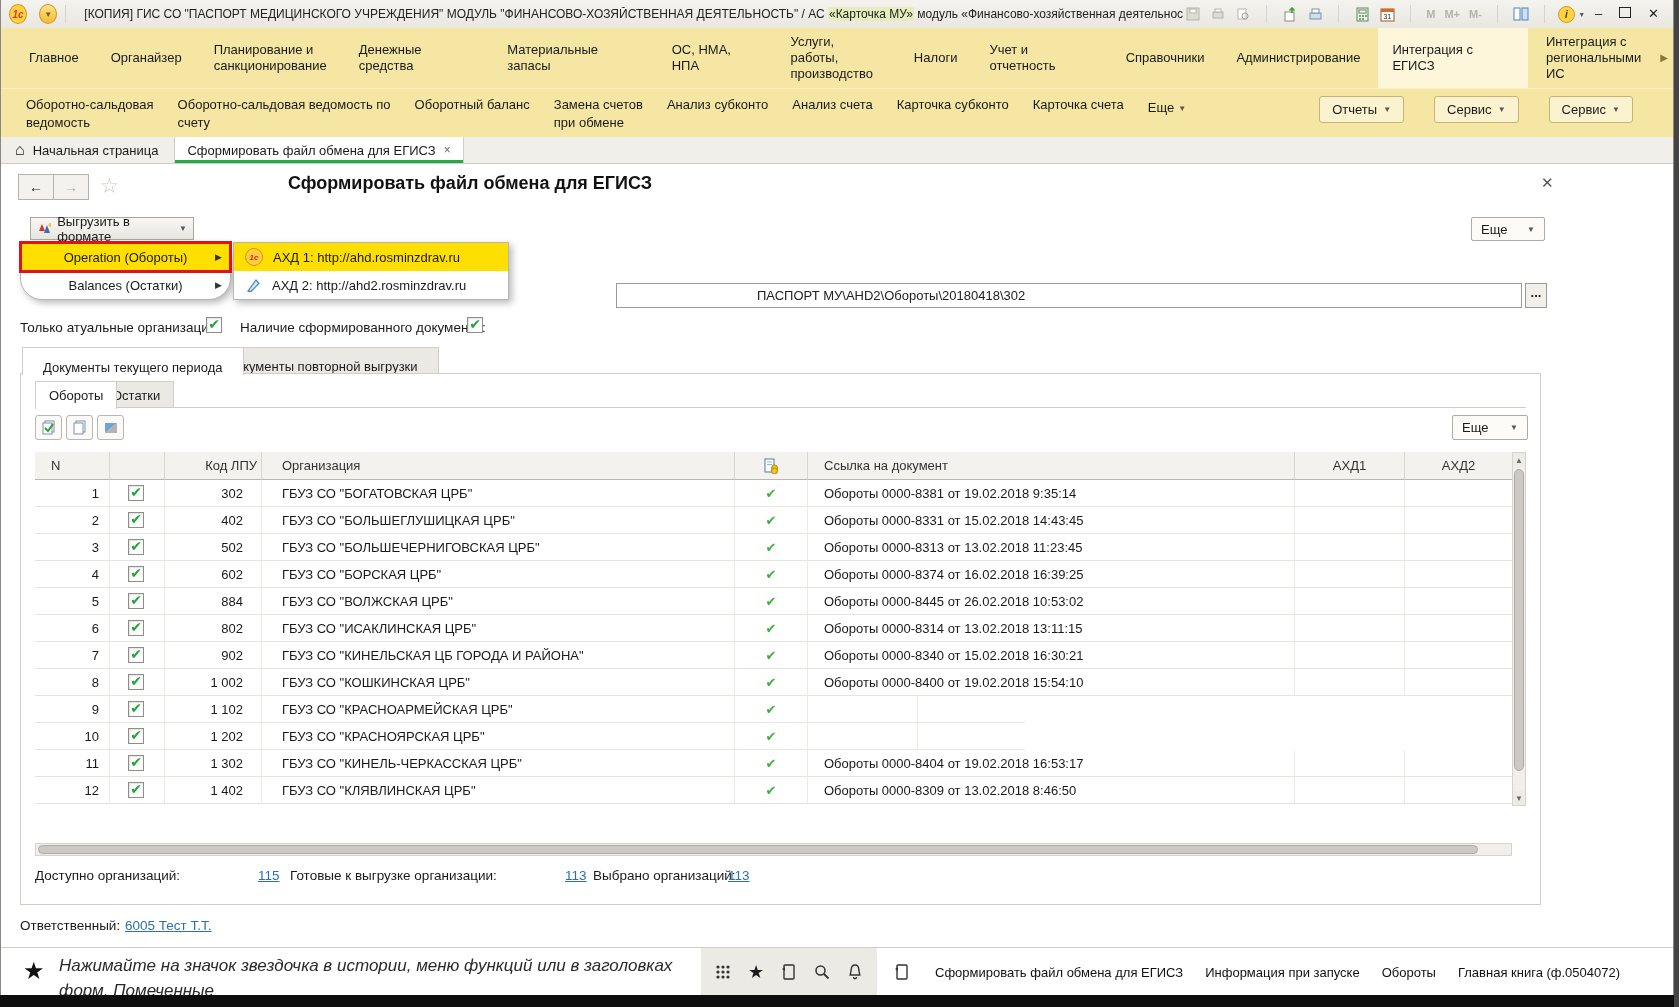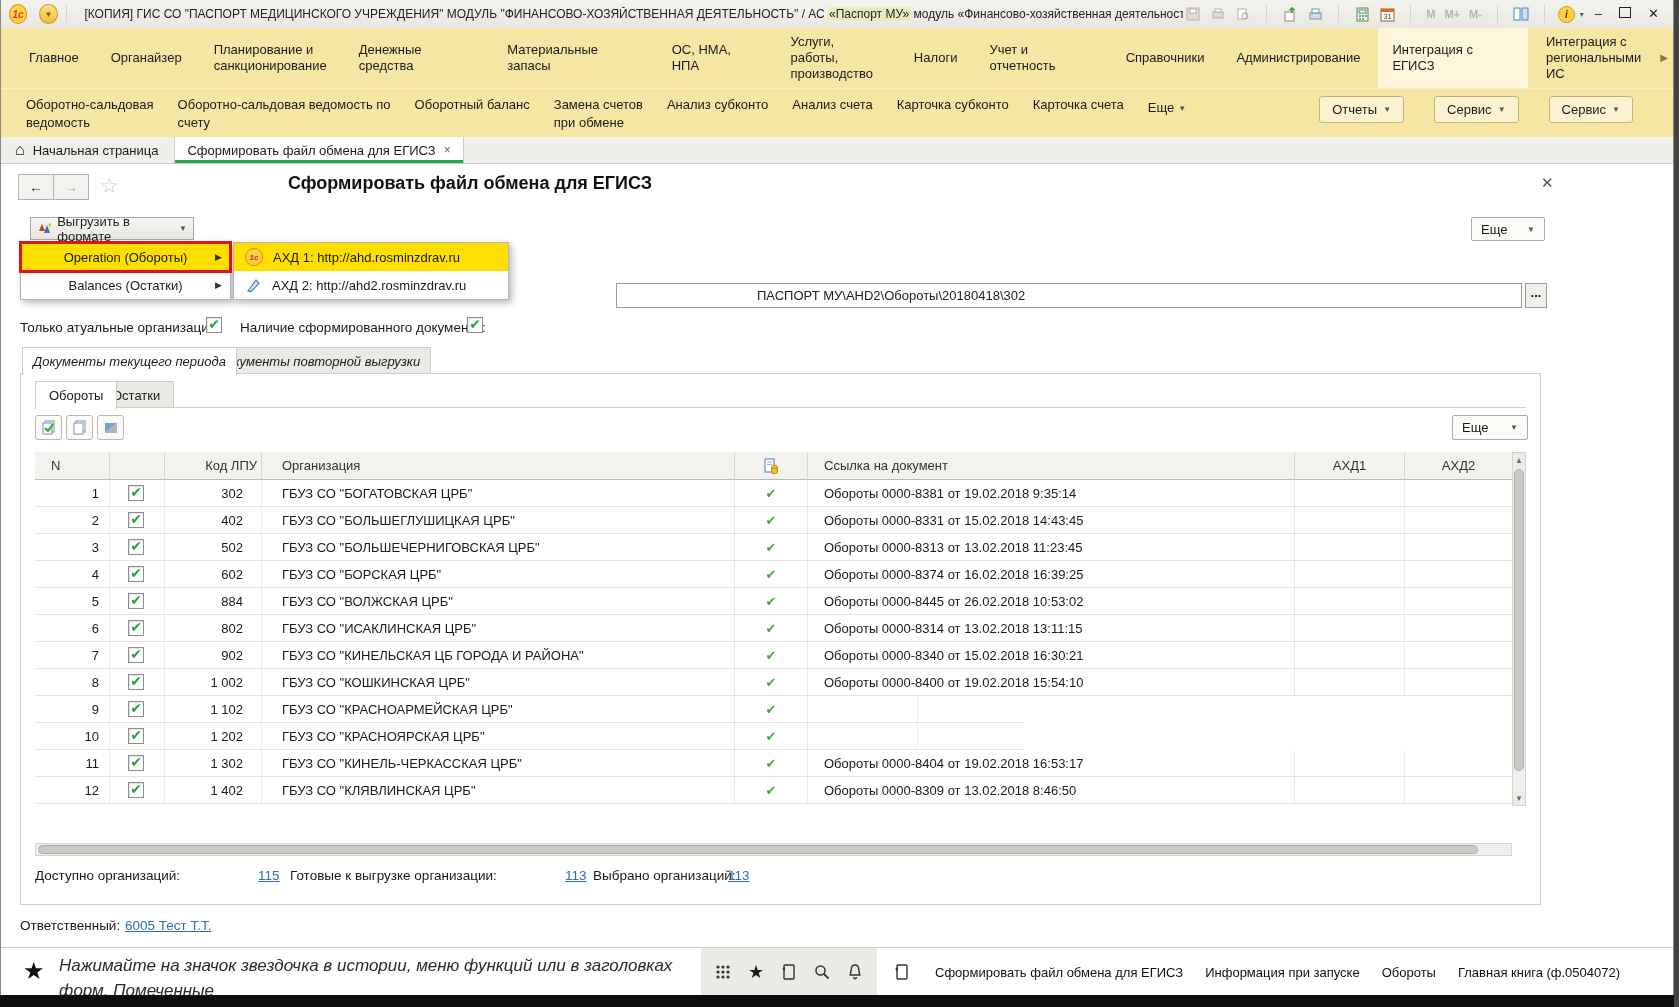--- a/index.html
+++ b/index.html
@@ -55,39 +55,39 @@
   .export-btn .caret{margin-left:auto;}
   .more-top{position:absolute;left:1471px;top:217px;width:74px;height:24px;background:#fcfbf8;border:1px solid #aeaca6;border-radius:2px;
     display:flex;align-items:center;justify-content:space-between;padding:0 9px;box-sizing:border-box;}
   
   .path-field{position:absolute;left:616px;top:283px;width:906px;height:25px;box-sizing:border-box;border:1px solid #9a9a99;
     font:13px "Liberation Sans","DejaVu Sans",sans-serif;color:#222;padding:0 4px 0 140px;background:#fff;}
   .dots-btn{position:absolute;left:1525px;top:283px;width:22px;height:25px;box-sizing:border-box;border:1px solid #9a9a99;background:#f1efe9;
     display:flex;align-items:center;justify-content:center;font-weight:bold;line-height:0;padding-bottom:6px;}
   
   .menu{position:absolute;background:#fff;border:1px solid #b5b5b5;box-shadow:3px 3px 7px rgba(0,0,0,.28);z-index:20;}
-  .menu1{left:20px;top:242px;width:209px;}
+  .menu1{left:20px;top:242px;width:209px;border-radius:22px;}
   .menu2{left:233px;top:242px;width:274px;}
   .mitem{height:28px;display:flex;align-items:center;position:relative;}
   .mitem.center{justify-content:center;}
   .mitem .subarrow{position:absolute;right:8px;font-size:9px;color:#333;}
   .mitem.hl{background:#ffdf00;}
   .mitem.redbox{outline:3px solid #e01212;outline-offset:-1px;z-index:25;}
   .micon{width:17px;height:17px;margin:0 10px 0 11px;flex:0 0 auto;}
   .ahd1-ic{width:16px;height:16px;border-radius:50%;background:#ffcf40;border:1px solid #d88f1e;display:flex;align-items:center;justify-content:center;
     font-size:8px;font-weight:bold;font-style:italic;color:#d5281e;}
   
   .lbl{position:absolute;font-size:13.5px;color:#1a1a1a;}
   .cbx{width:16px;height:16px;background:#fff;border:1px solid #8f8d87;box-shadow:inset 1px 1px 2px rgba(0,0,0,.12);
     display:inline-flex;align-items:center;justify-content:center;box-sizing:border-box;}
   .chk{color:#24a33c;font-size:14px;font-weight:bold;line-height:1;margin-top:-3px;}
   .cb-abs{position:absolute;}
   
-  .otab{position:absolute;top:347px;height:27px;display:flex;align-items:center;padding:0 10px;box-sizing:border-box;
-    border:1px solid #cfcdc5;border-bottom:none;font-style:italic;}
+  .otab{position:absolute;top:347px;height:27px;display:flex;align-items:flex-end;padding:0 20px;box-sizing:border-box;
+    border:1px solid #cfcdc5;border-bottom:none;}
   .otab.active{background:#fff;z-index:5;height:28px;}
   .otab.inactive{background:#ebe9e4;}
   .groupbox{position:absolute;left:20px;top:373px;width:1521px;height:532px;border:1px solid #cfcdc5;background:#fff;box-sizing:border-box;}
   .itab{position:absolute;top:381px;height:27px;display:flex;align-items:center;padding:0 13px;box-sizing:border-box;border:1px solid #cfcdc5;border-bottom:none;}
   .itab.active{background:#fff;z-index:5;height:28px;}
   .itab.inactive{background:#ebe9e4;}
   .itab-line{position:absolute;left:35px;top:407px;width:1491px;height:1px;background:#cfcdc5;}
   
   .tool-btn{position:absolute;top:415px;width:27px;height:25px;background:#fbfaf7;border:1px solid #b9b7b1;border-radius:3px;box-sizing:border-box;
     display:flex;align-items:center;justify-content:center;}
@@ -131,21 +131,21 @@
 </style>
 </head>
 <body>
 
 <div class="screen">
 
   <div class="titlebar">
     <div class="logo1c">1с</div>
     <div class="menu-round">▼</div>
     <div class="tsep"></div>
-    <div class="tb-title"><span>[КОПИЯ] ГИС СО "ПАСПОРТ МЕДИЦИНСКОГО УЧРЕЖДЕНИЯ" МОДУЛЬ "ФИНАНСОВО-ХОЗЯЙСТВЕННАЯ ДЕЯТЕЛЬНОСТЬ" / АС </span><span class="hl-green">«Паспорт МУ»</span><span> модуль «Финансово-хозяйственная деятельность» (1С:Предприятие)</span></div>
+    <div class="tb-title"><span>[КОПИЯ] ГИС СО "ПАСПОРТ МЕДИЦИНСКОГО УЧРЕЖДЕНИЯ" МОДУЛЬ "ФИНАНСОВО-ХОЗЯЙСТВЕННАЯ ДЕЯТЕЛЬНОСТЬ" / АС </span><span class="hl-green">«Карточка МУ»</span><span> модуль «Финансово-хозяйственная деятельность» (1С:Предприятие)</span></div>
     <div class="tb-icons">
       <span class="ticon">
           <svg width="14" height="14">
             <rect x="1" y="1" width="12" height="12" fill="#dddbd4" stroke="#b5b3ab"></rect>
             <rect x="4" y="2" width="6" height="4" fill="#fff" stroke="#b5b3ab"></rect>
           </svg>
         </span>
       <span class="ticon">
           <svg width="14" height="14">
             <rect x="2" y="5" width="10" height="6" fill="#dddbd4" stroke="#b5b3ab"></rect>

